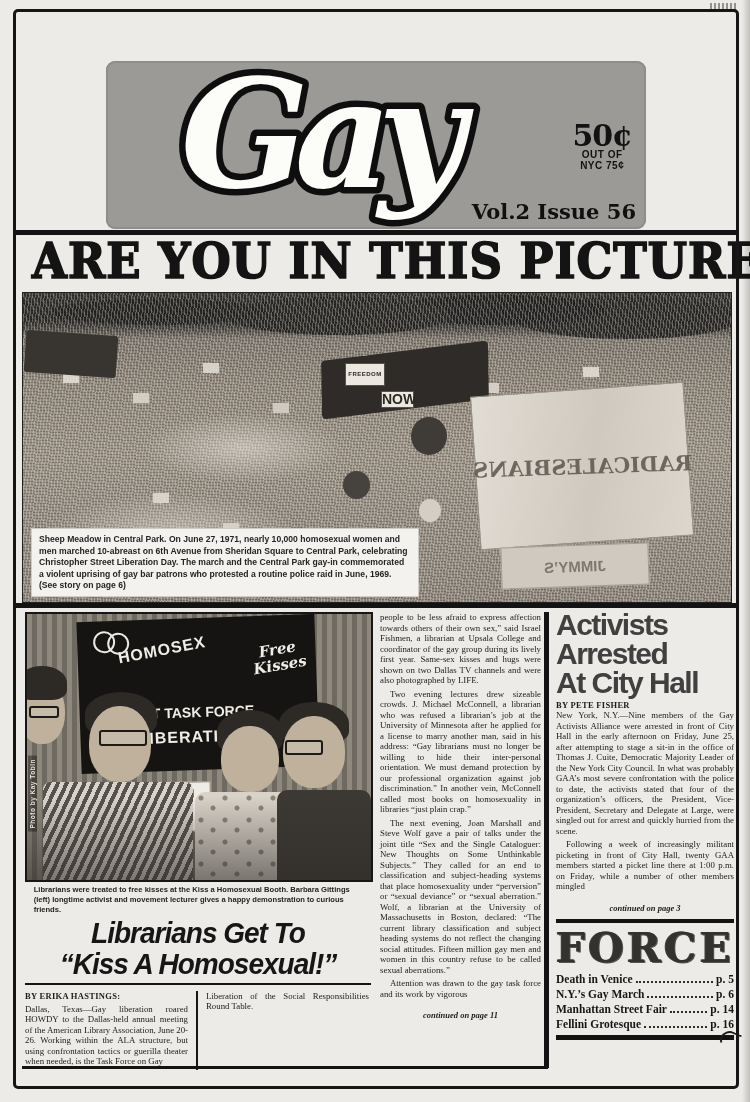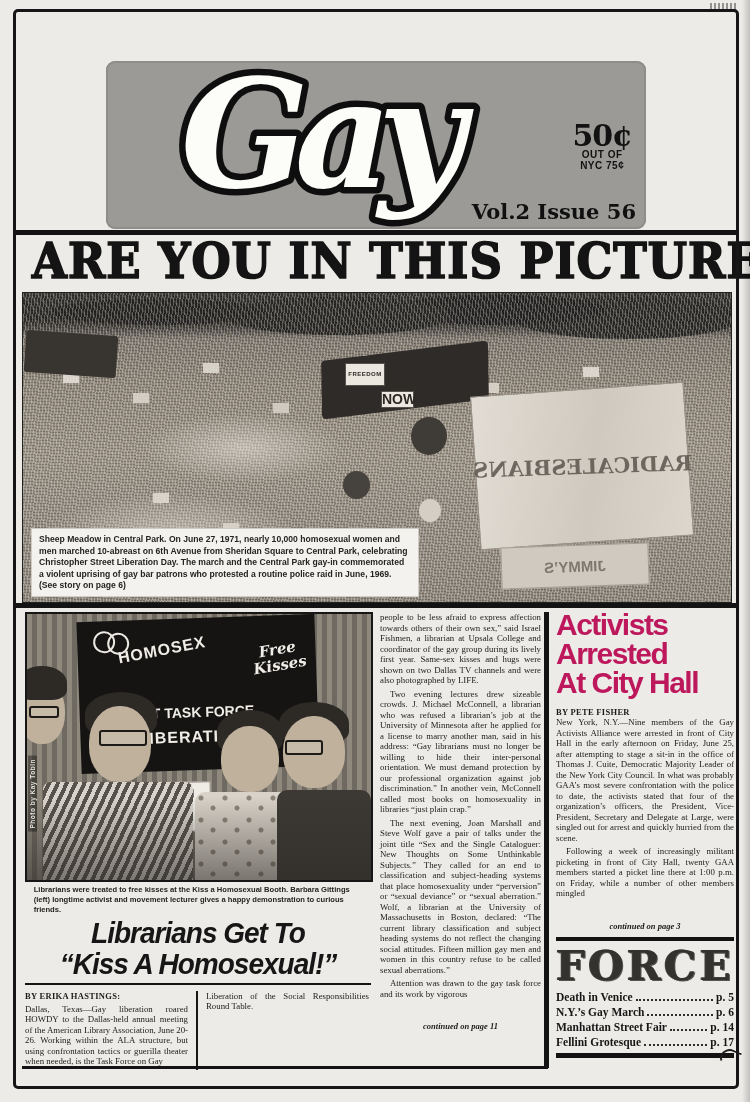--- a/index.html
+++ b/index.html
@@ -76,21 +76,21 @@
   .sign-now{left:326px;top:98px;width:31px;height:15px;font-size:14px;font-weight:bold;line-height:14px;margin-left:32px;}
   .photo-caption{position:absolute;left:8px;bottom:5px;width:372px;background:#f4f2ee;
         padding:5px 7px 4px;font:600 8.6px/1.34 "Liberation Sans",sans-serif;color:#242424;
         text-align:left;z-index:2;border:1px solid #cfccc6;}
 
   
   .body-text{font-size:8.8px;line-height:10.5px;text-align:justify;color:#1c1c1c;}
   .body-text p{margin:0 0 3px;}
   .body-text p.indent{text-indent:10px;}
   .byline{font:bold 8.5px "Liberation Serif",serif;letter-spacing:.3px;margin:0 0 0;}
-  .continued{font:italic bold 8.5px "Liberation Serif",serif;text-align:center;margin-top:22px;}
+  .continued{font:italic bold 8.5px "Liberation Serif",serif;text-align:center;margin-top:11px;}
 
   
   .left-block{position:absolute;left:25px;top:612px;width:346px;}
   .kiss-photo{position:relative;width:344px;height:266px;border:2px solid #161616;overflow:hidden;
         background:repeating-linear-gradient(90deg,#8e887d 0 5px,#6f6a61 5px 10px,#7d7harm 10px 11px);
         background:repeating-linear-gradient(90deg,#8e887d 0 5px,#6f6a61 5px 10px);}
   .kiss-photo::after{content:"";position:absolute;left:0;bottom:0;width:100%;height:84px;
         background:linear-gradient(180deg,rgba(40,38,35,0),rgba(45,42,38,.55));}
   .booth-sign{position:absolute;left:52px;top:4px;width:238px;height:152px;background:#151412;
         transform:rotate(-2deg);color:#f0ede7;}
@@ -131,22 +131,22 @@
   .lib-col2{width:163px;padding-left:8px;}
 
   
   .mid-col{position:absolute;left:380px;top:612px;width:161px;}
 
   
   .vbar{position:absolute;left:544px;top:612px;width:5px;height:456px;background:#131313;}
 
   
   .right-col{position:absolute;left:556px;top:610px;width:178px;}
-  .act-headline{margin:0 0 10px;font:bold 30px/29px "Liberation Sans",sans-serif;
-        letter-spacing:-1.5px;color:#be185d;white-space:pre-line;}
+  .act-headline{margin:0 0 3px;font:bold 30px/29px "Liberation Sans",sans-serif;
+        letter-spacing:-1.5px;color:#404040;white-space:pre-line;}
   .act-rule{height:4px;background:#131313;margin:6px 0 4px;}
   .inside-title{font:bold 41px/42px "DejaVu Serif",serif;letter-spacing:3px;color:#33322f;
         text-shadow:1px 1px 0 #55544f,-1px 0 0 #444340;text-align:center;transform:scaleY(1.02);margin:2px 0 4px;}
   .toc-row{display:flex;align-items:baseline;font:bold 11.5px "Liberation Serif",serif;margin:3px 0;color:#161616;}
   .toc-dots{flex:1;margin:0 3px;height:8px;border-bottom:2px dotted #2c2c2c;}
   .inside-bottom{position:relative;height:5px;background:#131313;margin-top:5px;}
   .scribble{position:absolute;right:-6px;top:-4px;width:16px;height:14px;border:2.5px solid #1c1c1c;
         border-color:#1c1c1c transparent transparent #1c1c1c;border-radius:60% 10% 40% 50%;transform:rotate(24deg);background:transparent;}
 </style>
 </head>
@@ -287,20 +287,20 @@
         <span>p. 6</span>
       </div>
       <div class="toc-row">
         <span>Manhattan Street Fair</span>
         <span class="toc-dots"></span>
         <span>p. 14</span>
       </div>
       <div class="toc-row">
         <span>Fellini Grotesque</span>
         <span class="toc-dots"></span>
-        <span>p. 17</span>
+        <span>p. 16</span>
       </div>
       <div class="inside-bottom">
         <div class="scribble"></div>
       </div>
     </div>
   </section>
 </div>
 
 </body></html>

